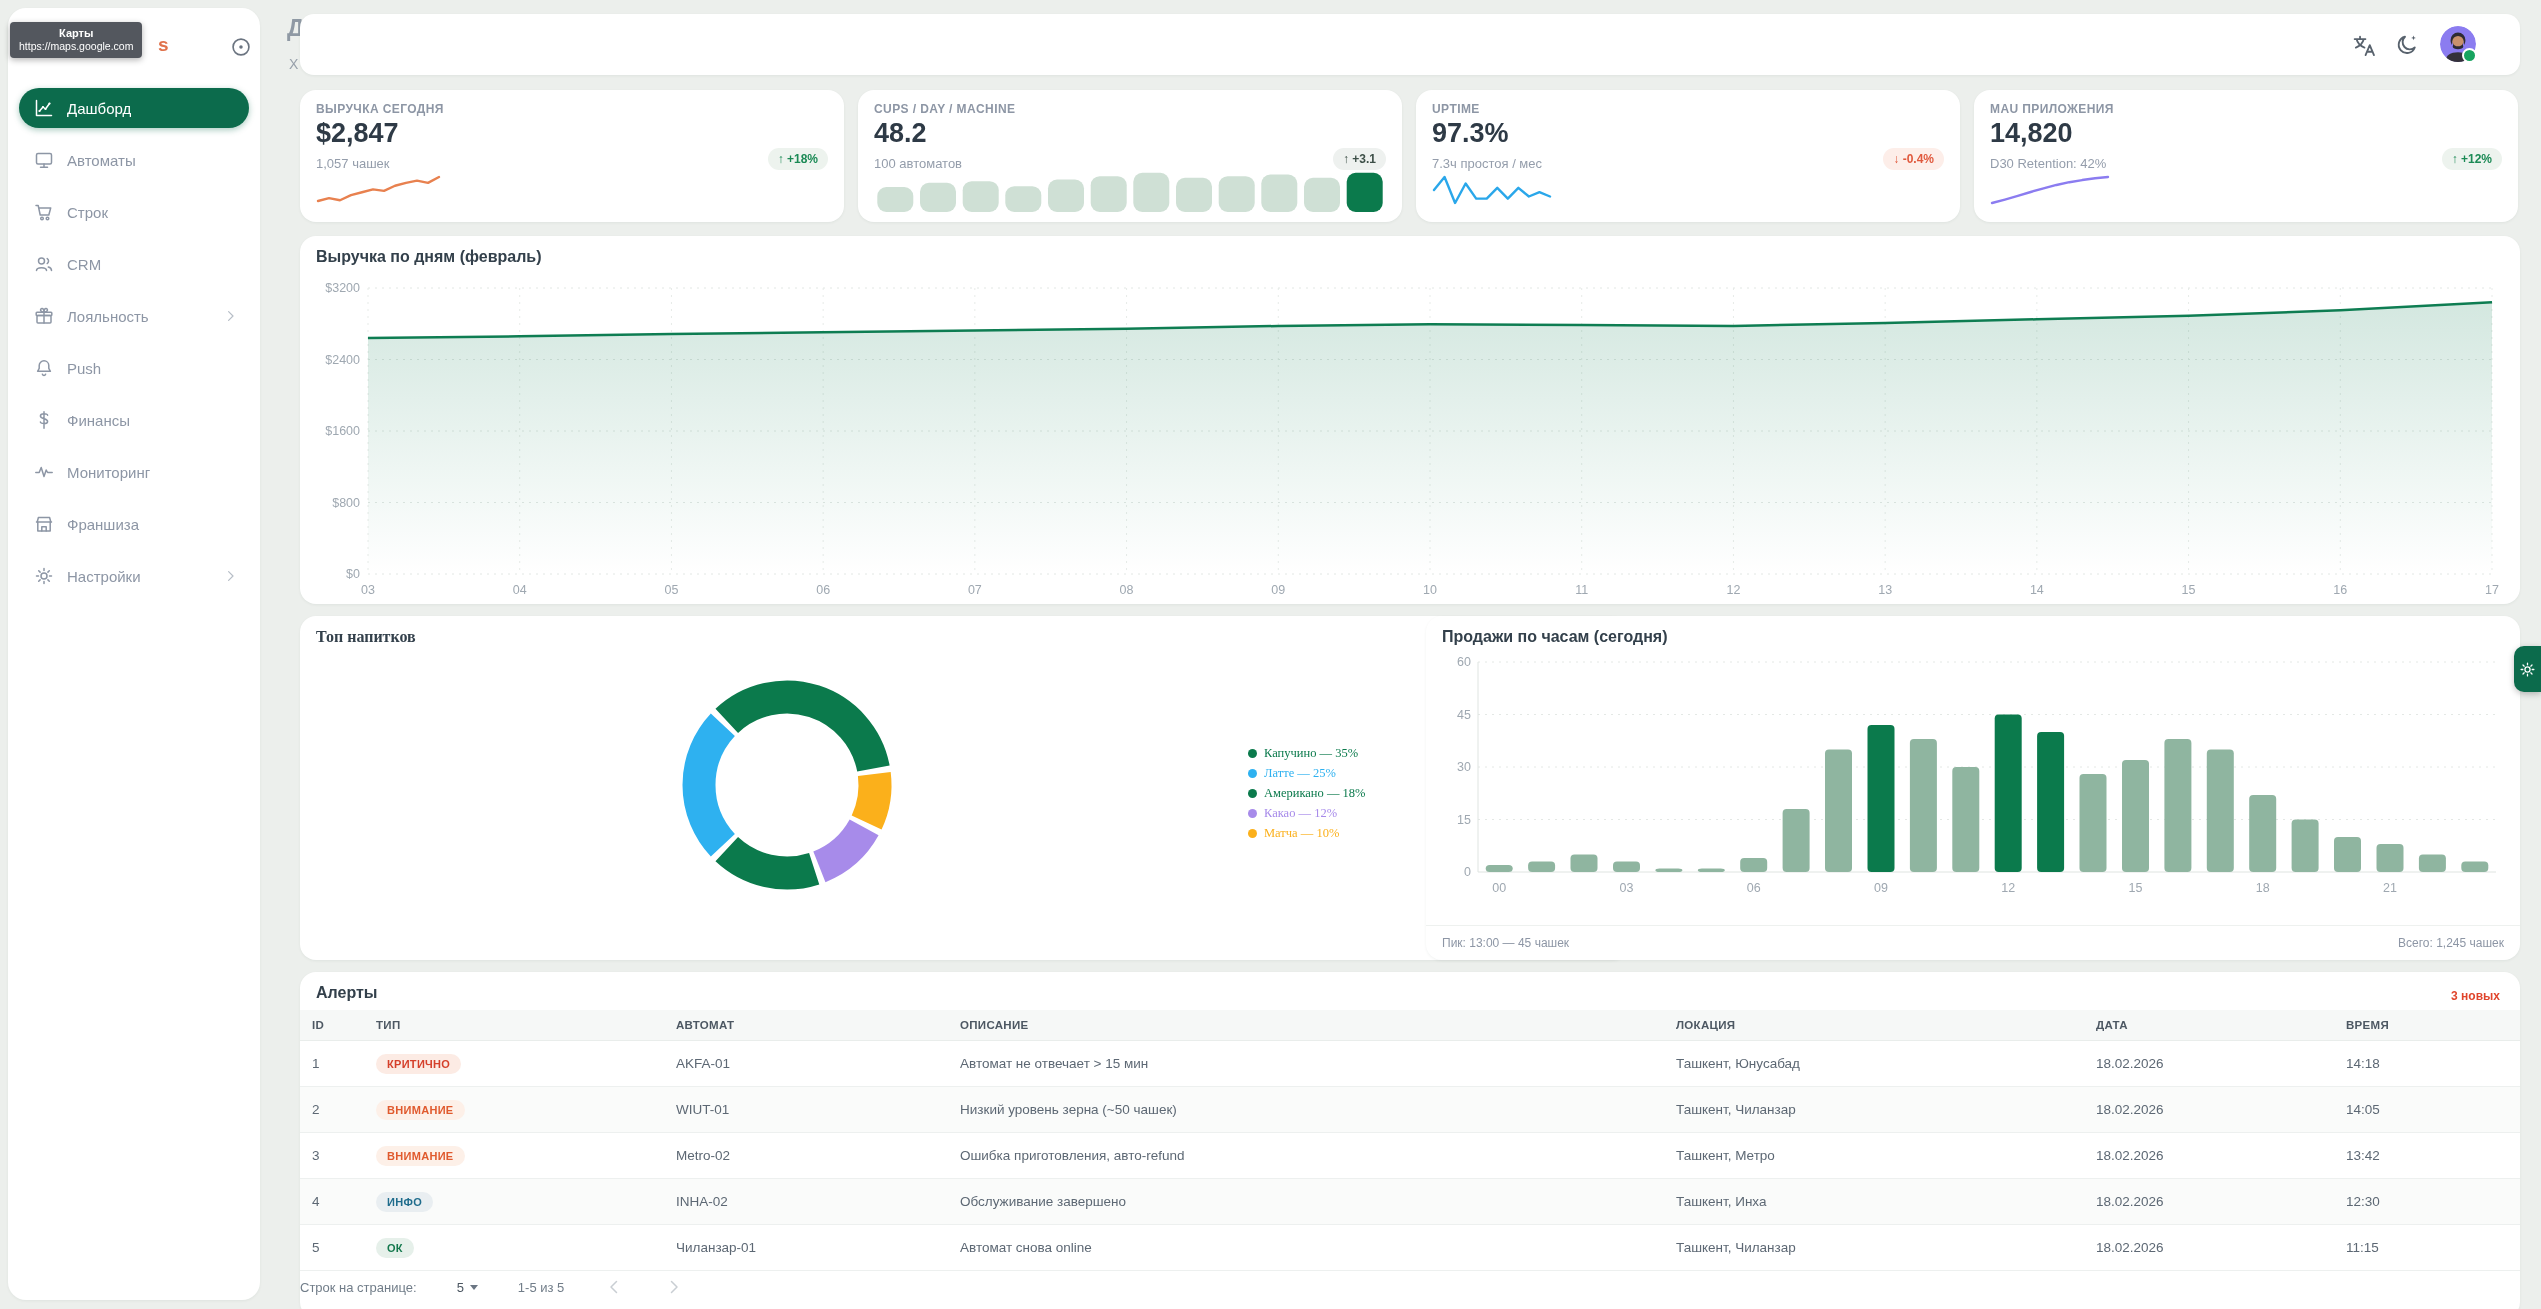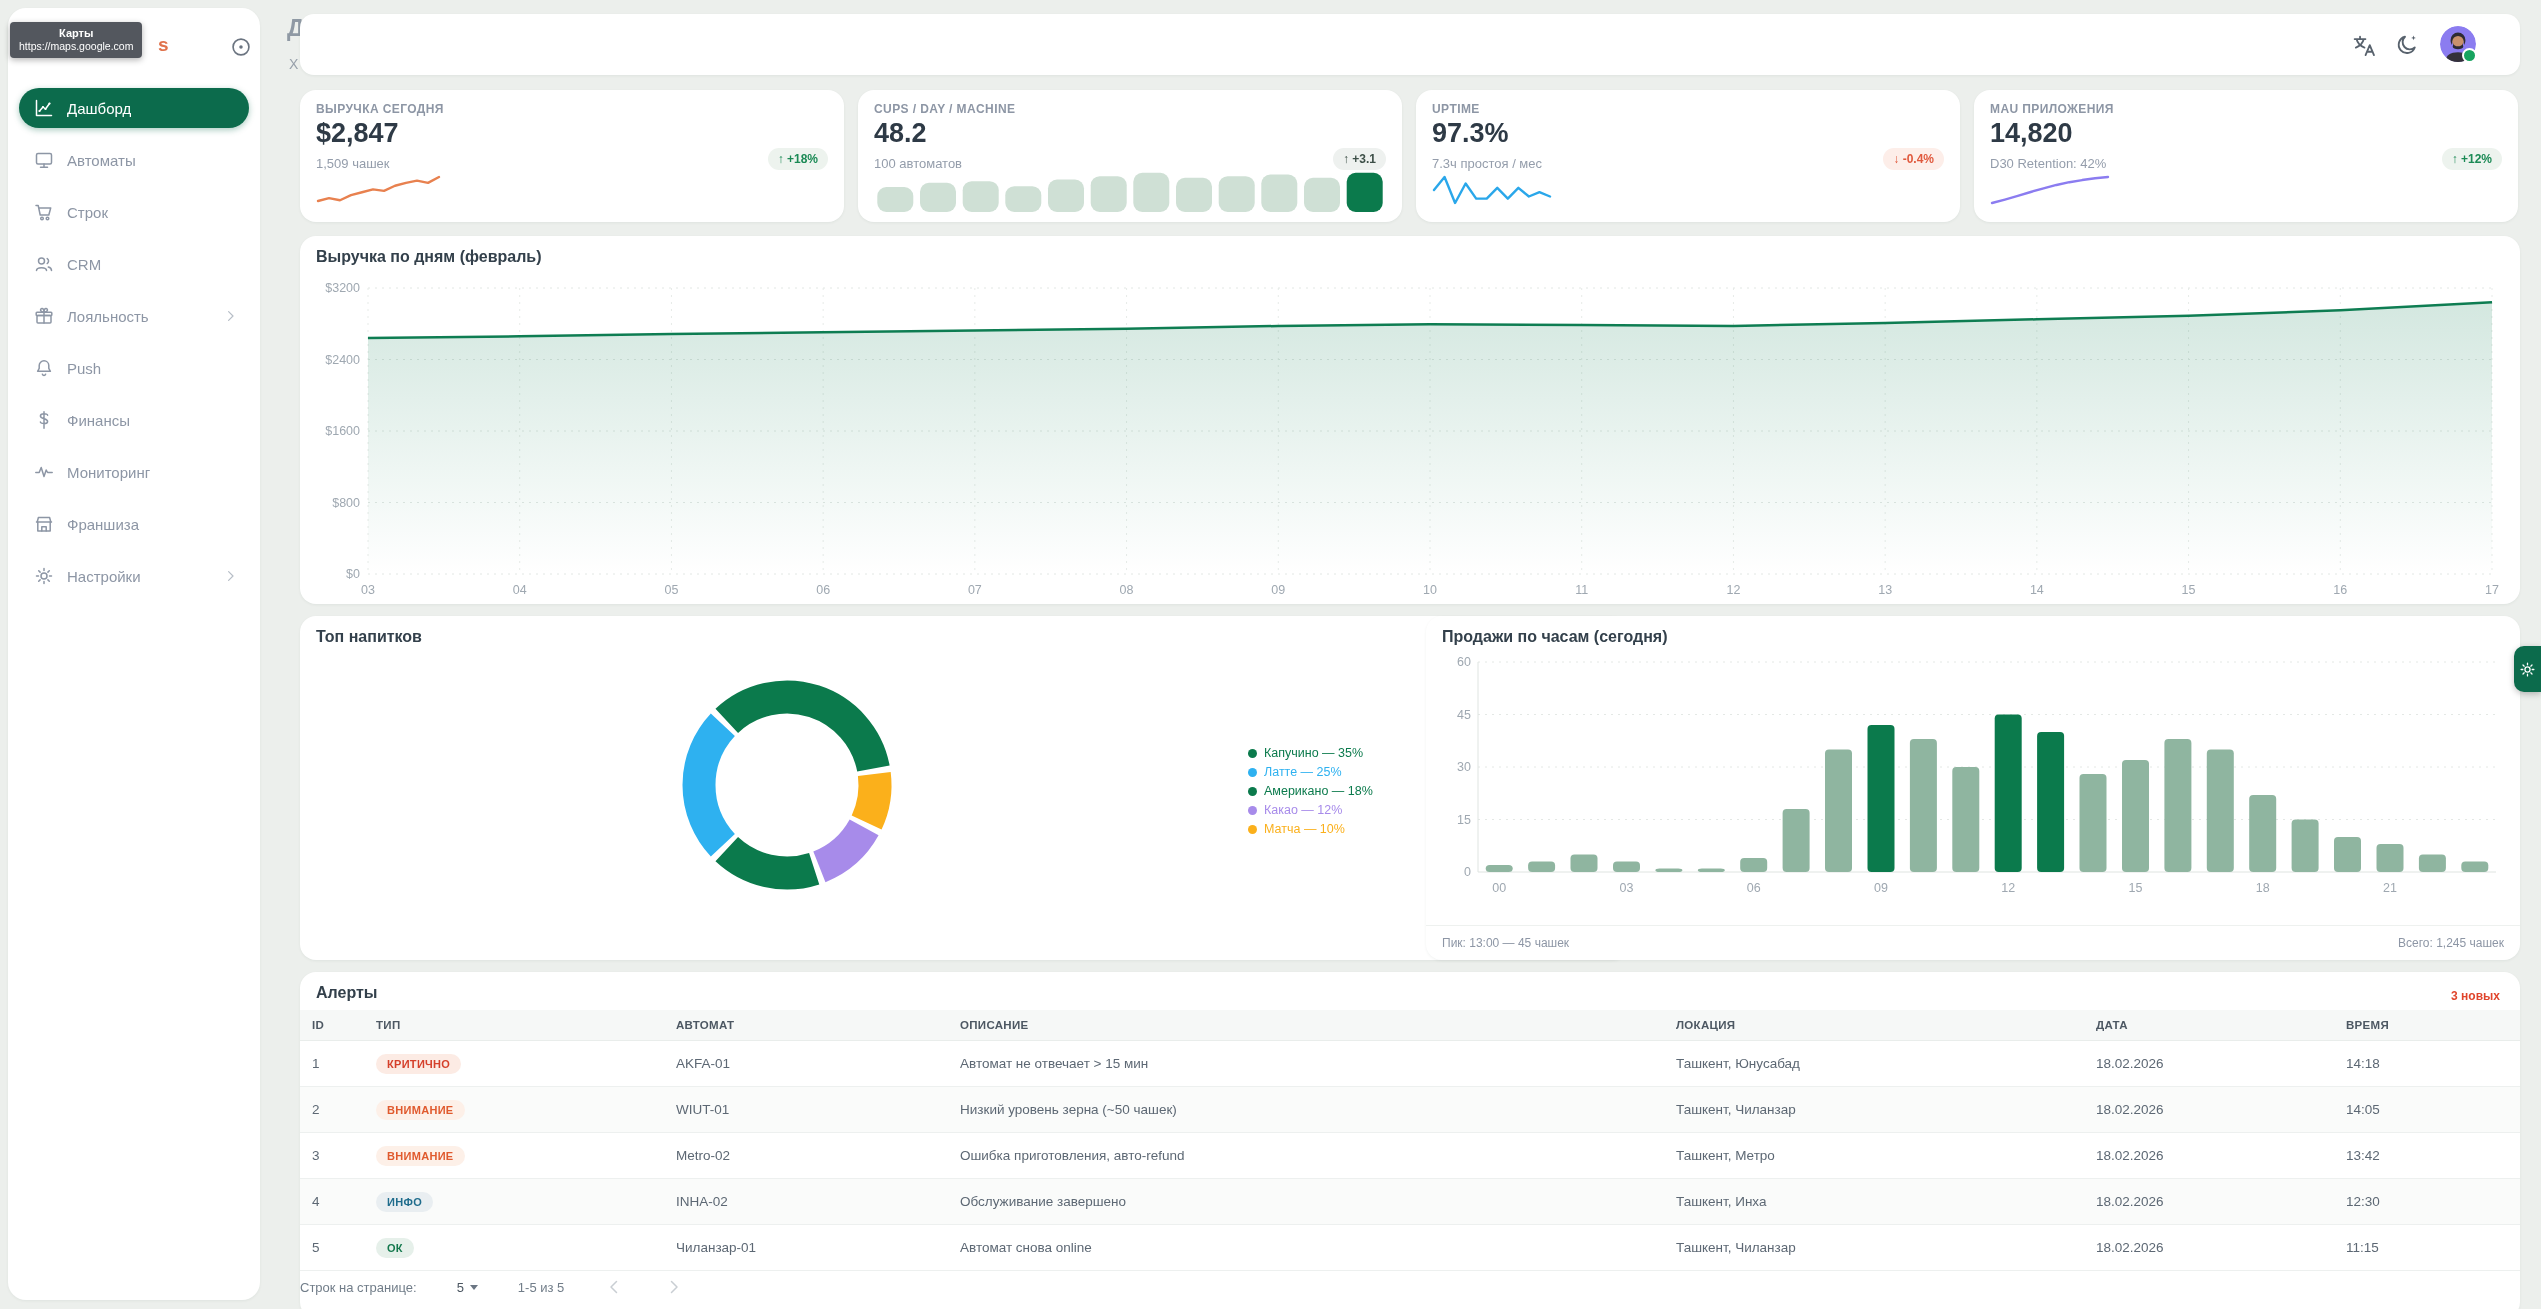--- a/index.html
+++ b/index.html
@@ -40,21 +40,21 @@
   .kpi-sub{position:absolute;left:16px;top:66px;font-size:13px;color:#949dab;}
   .kpi-badge{position:absolute;right:16px;top:58px;font-size:12px;font-weight:bold;
              padding:4px 10px;border-radius:999px;}
   .kpi-badge.up{color:#1b8a55;background:#edf3ee;}
   .kpi-badge.neutral{color:#3d4f47;background:#eef1ef;}
   .kpi-badge.down{color:#e0593d;background:#fdeee9;}
   .kpi svg.spark{position:absolute;left:16px;top:84px;}
   .kpi svg.minibars{position:absolute;left:16px;top:82px;}
   
   .revenue-card{left:300px;top:236px;width:2220px;height:368px;}
-  .drinks-card{left:300px;top:616px;width:1328px;height:344px;}
+  .drinks-card{left:300px;top:616px;width:1328px;height:344px;font-family:Liberation Serif, serif;}
   .hourly-card{left:1426px;top:616px;width:1094px;height:344px;}
   .chart-svg{position:absolute;left:16px;top:34px;}
   .legend{position:absolute;left:948px;top:130px;}
   .legend-item{display:flex;align-items:center;gap:7px;margin-bottom:5px;font-size:12.5px;}
   .legend-dot{width:9px;height:9px;border-radius:50%;flex:0 0 9px;}
   .hourly-footer{position:absolute;left:0;right:0;bottom:0;height:34px;border-top:1px solid #eef1ef;
                  display:flex;justify-content:space-between;align-items:center;padding:0 16px;
                  font-size:12px;color:#8d96a5;}
   
   .fab{position:absolute;right:0;top:646px;width:27px;height:46px;background:#0c6b4c;color:#fff;
@@ -238,21 +238,21 @@
       <circle cx="18" cy="15.5" r="5.6" fill="#c9916c"></circle>
       <path d="M13.4 17.2 c0 4.2 9.2 4.2 9.2 0 l.7 3.6 c0 3.1 -10.6 3.1 -10.6 0 Z" fill="#2e2b33"></path>
       <path d="M5.5 36 c0 -7.2 5.2 -9.8 12.5 -9.8 s12.5 2.6 12.5 9.8 Z" fill="#34313a"></path>
     </svg>
     <span class="status-dot"></span>
   </div>
 
   <div class="card kpi" style="left:300px">
     <div class="kpi-label">ВЫРУЧКА СЕГОДНЯ</div>
     <div class="kpi-value">$2,847</div>
-    <div class="kpi-sub">1,509 чашек</div>
+    <div class="kpi-sub">1,057 чашек</div>
     <span class="kpi-badge up">↑ +18%</span>
     <svg class="spark" width="125" height="30">
         <polyline points="2,27 13,24.090909090909093 24,26.272727272727273 35,21.181818181818183 46,18.272727272727273 57,15.363636363636362 68,16.81818181818182 79,11.727272727272725 90,8.81818181818182 101,6.636363636363637 112,8.81818181818182 123,3" fill="none" stroke="#e8814f" stroke-width="2.4" stroke-linecap="round" stroke-linejoin="round"></polyline>
       </svg>
   </div>
   <div class="card kpi" style="left:858px">
     <div class="kpi-label">CUPS / DAY / MACHINE</div>
     <div class="kpi-value">48.2</div>
     <div class="kpi-sub">100 автоматов</div>
     <span class="kpi-badge neutral">↑ +3.1</span>

